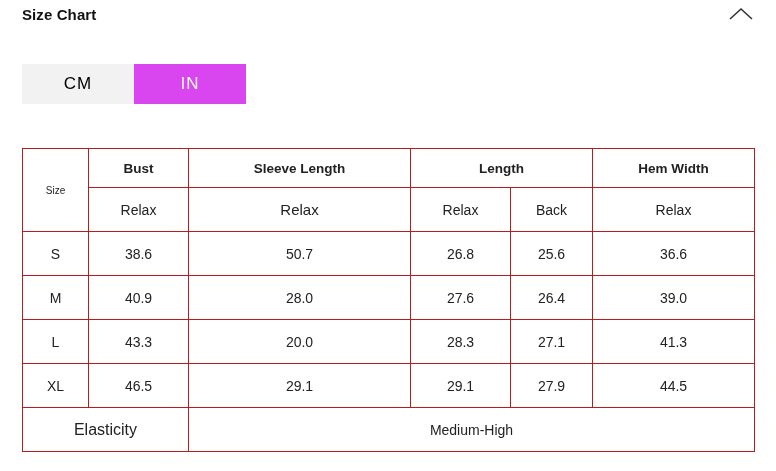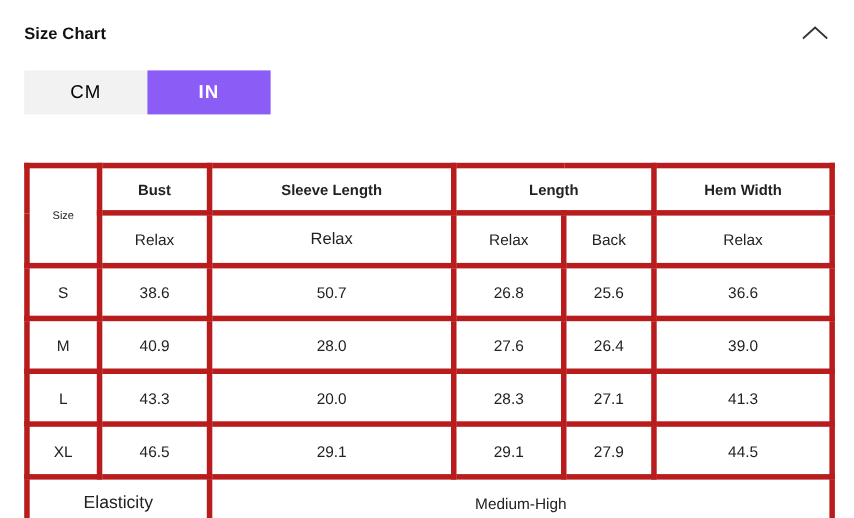--- a/index.html
+++ b/index.html
@@ -16,21 +16,21 @@
   }
   .panel {
     position: relative;
     width: 776px;
     height: 471px;
     box-sizing: border-box;
   }
   .panel-header {
     position: absolute;
     left: 22px;
-    top: 16px;
+    top: 0px;
     width: 732px;
     height: 28px;
     display: flex;
     align-items: center;
     justify-content: space-between;
   }
   .panel-title {
     font-size: 15px;
     font-weight: bold;
     color: #111111;
@@ -61,23 +61,23 @@
     font-size: 17px;
     letter-spacing: 1px;
     cursor: pointer;
     box-sizing: border-box;
   }
   .unit-tab.inactive {
     background: #f2f2f2;
     color: #000000;
   }
   .unit-tab.active {
-    background: #8b5cf6;
+    background: #d946ef;
     color: #ffffff;
-    font-weight: bold;
+    font-weight: normal;
   }
 
   .subtitle {
     position: absolute;
     left: 22px;
     top: 118px;
     font-size: 14.5px;
     font-weight: bold;
     color: #111111;
   }
@@ -89,21 +89,21 @@
     width: 732px;
   }
   table.size-table {
     border-collapse: collapse;
     width: 732px;
     table-layout: fixed;
     font-size: 14px;
   }
   table.size-table td,
   table.size-table th {
-    border: 5px solid #b91c1c;
+    border: 1px solid #b91c1c;
     text-align: center;
     vertical-align: middle;
     font-weight: normal;
     color: #222222;
     padding: 0;
     height: 43px;
     margin-top: 40px;
   }
   table.size-table th.group-head {
     font-weight: bold;

